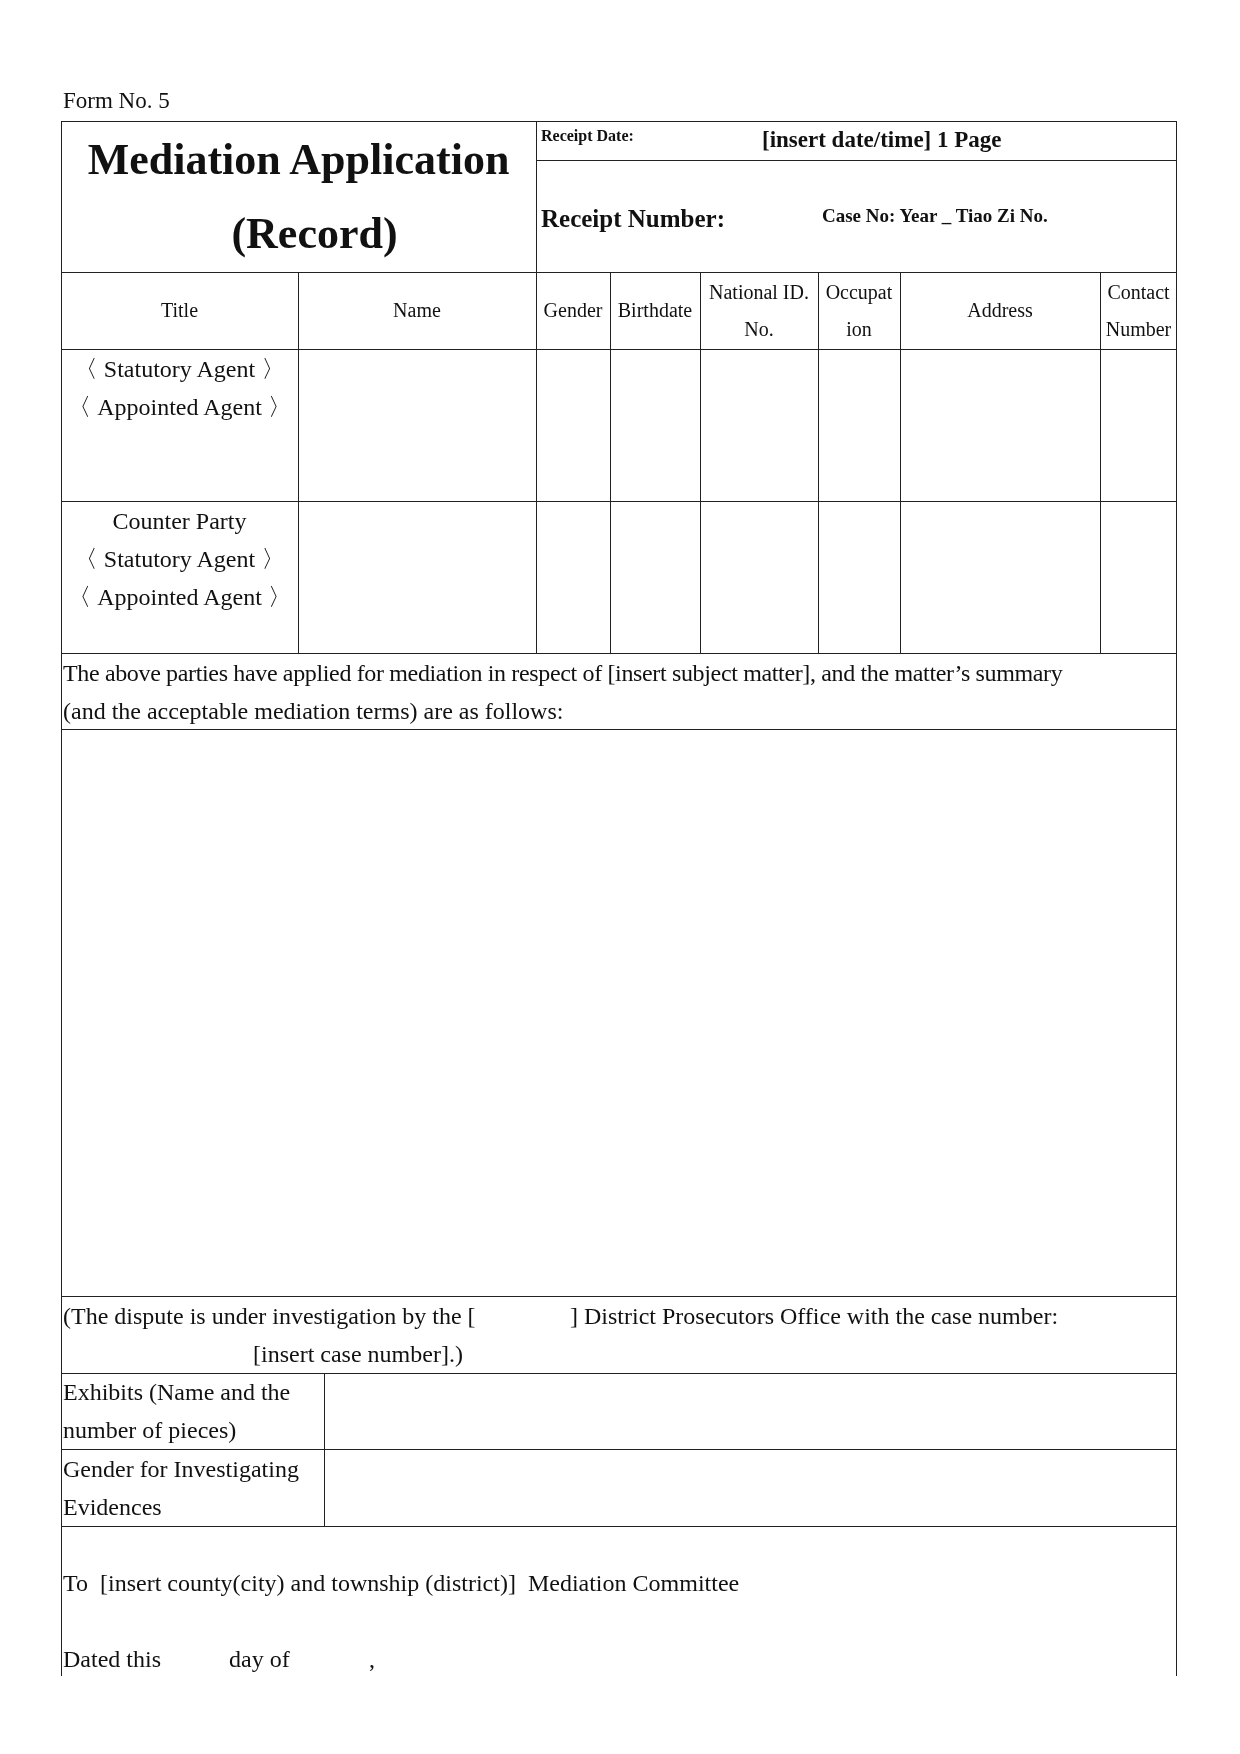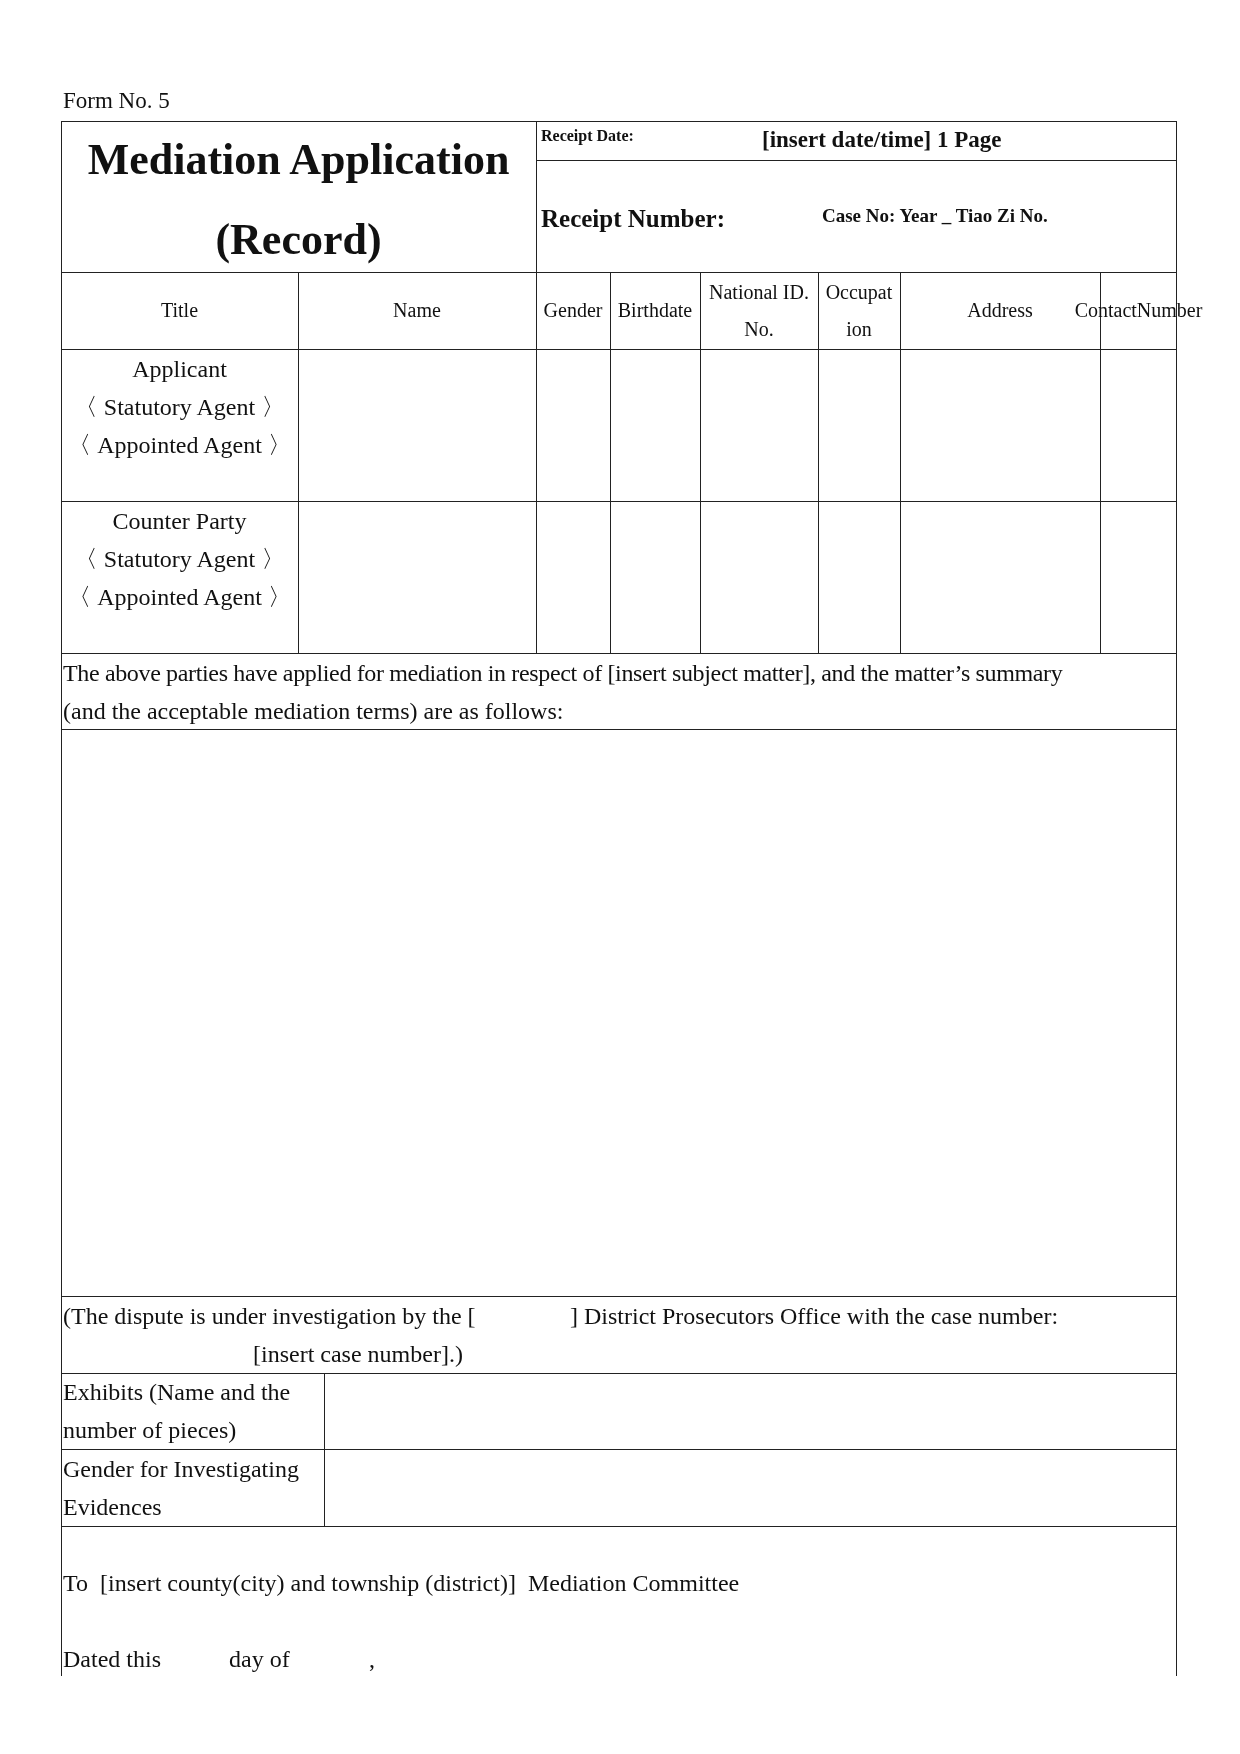--- a/index.html
+++ b/index.html
@@ -21,21 +21,21 @@
 </head>
 <body>
 
 <div class="abs form-no">Form No. 5</div>
 
 <div class="hline" style="left:61px; top:121px; width:1116px;"></div>
 <div class="vline" style="left:61px; top:121px; height:1555px;"></div>
 <div class="vline" style="left:1176px; top:121px; height:1555px;"></div>
 
 <div class="abs title-main" style="top:138px;">Mediation Application</div>
-<div class="abs title-main" style="top:218px;">(Record)</div>
+<div class="abs title-main" style="top:212px;margin-left:16px;">(Record)</div>
 <div class="vline" style="left:536px; top:121px; height:532px;"></div>
 
 <div class="abs bold" style="left:541px; top:127px; font-size:16px;">Receipt Date:</div>
 <div class="abs bold field" style="left:762px; top:127px; font-size:23px;">[insert date/time] 1 Page</div>
 <div class="hline" style="left:536px; top:160px; width:641px;"></div>
 <div class="abs bold" style="left:541px; top:205px; font-size:25px;">Receipt Number:</div>
 <div class="abs bold field" style="left:822px; top:205px; font-size:19px;">Case No: Year _ Tiao Zi No.</div>
 <div class="hline" style="left:61px; top:272px; width:1116px;"></div>
 
 <div class="vline" style="left:298px; top:272px; height:381px;"></div>
@@ -61,28 +61,27 @@
   <span>National ID.</span>
   <span>No.</span>
 </div>
 <div class="cell" style="left:818px; top:272px; width:82px; height:77px; flex-direction:column;">
   <span>Occupat</span>
   <span>ion</span>
 </div>
 <div class="cell" style="left:900px; top:272px; width:200px; height:77px;">
     <span>Address</span>
   </div>
-<div class="cell" style="left:1100px; top:272px; width:77px; height:77px; flex-direction:row;">
+<div class="cell" style="left:1100px; top:272px; width:77px; height:77px; flex-direction:column;">
   <span>Contact</span>
   <span>Number</span>
 </div>
 <div class="hline" style="left:61px; top:349px; width:1116px;"></div>
 
 <div class="party" style="left:61px; top:350px; width:237px;">
-  <div>Applicant</div>
   <div>〈 Statutory Agent 〉</div>
   <div>〈 Appointed Agent 〉</div>
 </div>
 <div class="field" style="left:300px; top:351px; width:234px; height:148px;"></div>
 <div class="field" style="left:538px; top:351px; width:70px; height:148px;"></div>
 <div class="field" style="left:612px; top:351px; width:86px; height:148px;"></div>
 <div class="field" style="left:702px; top:351px; width:114px; height:148px;"></div>
 <div class="field" style="left:820px; top:351px; width:78px; height:148px;"></div>
 <div class="field" style="left:902px; top:351px; width:196px; height:148px;"></div>
 <div class="field" style="left:1102px; top:351px; width:73px; height:148px;"></div>

